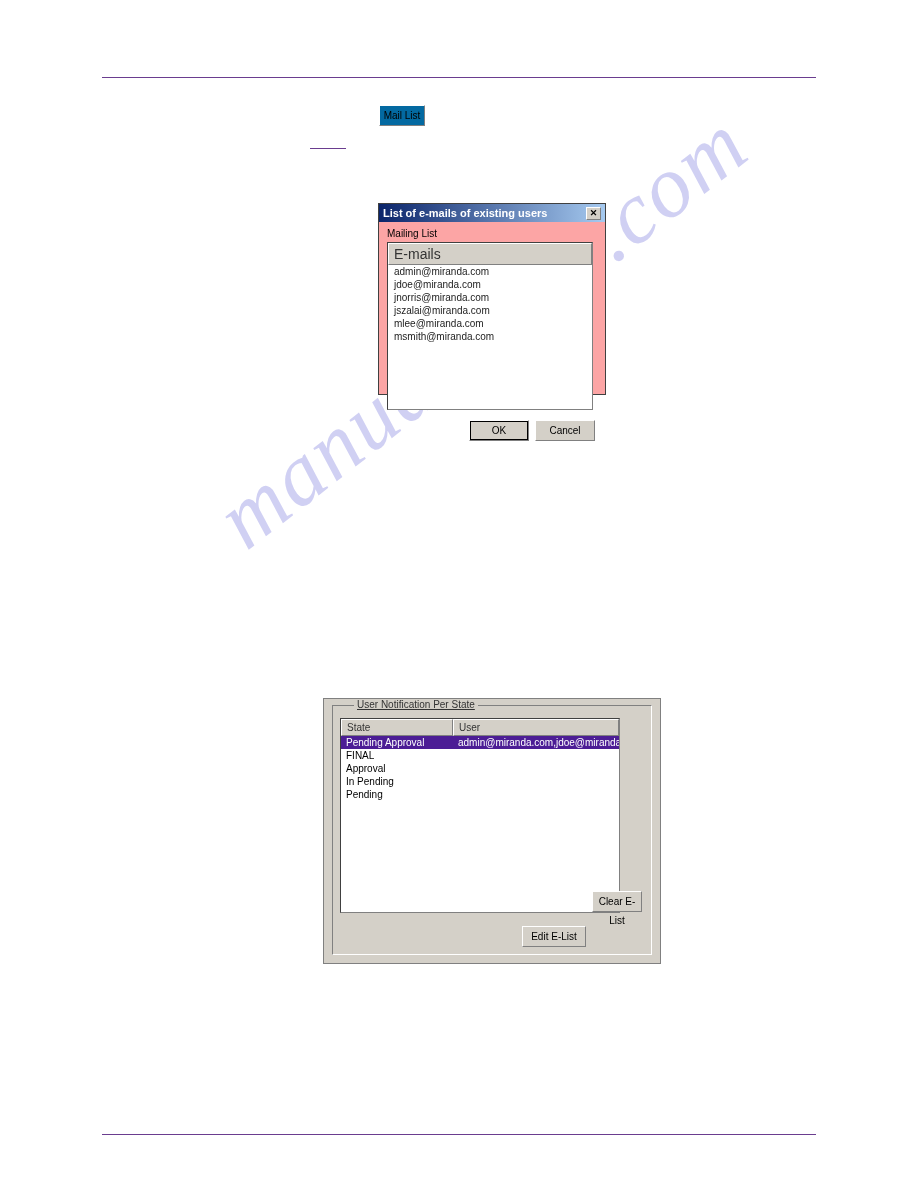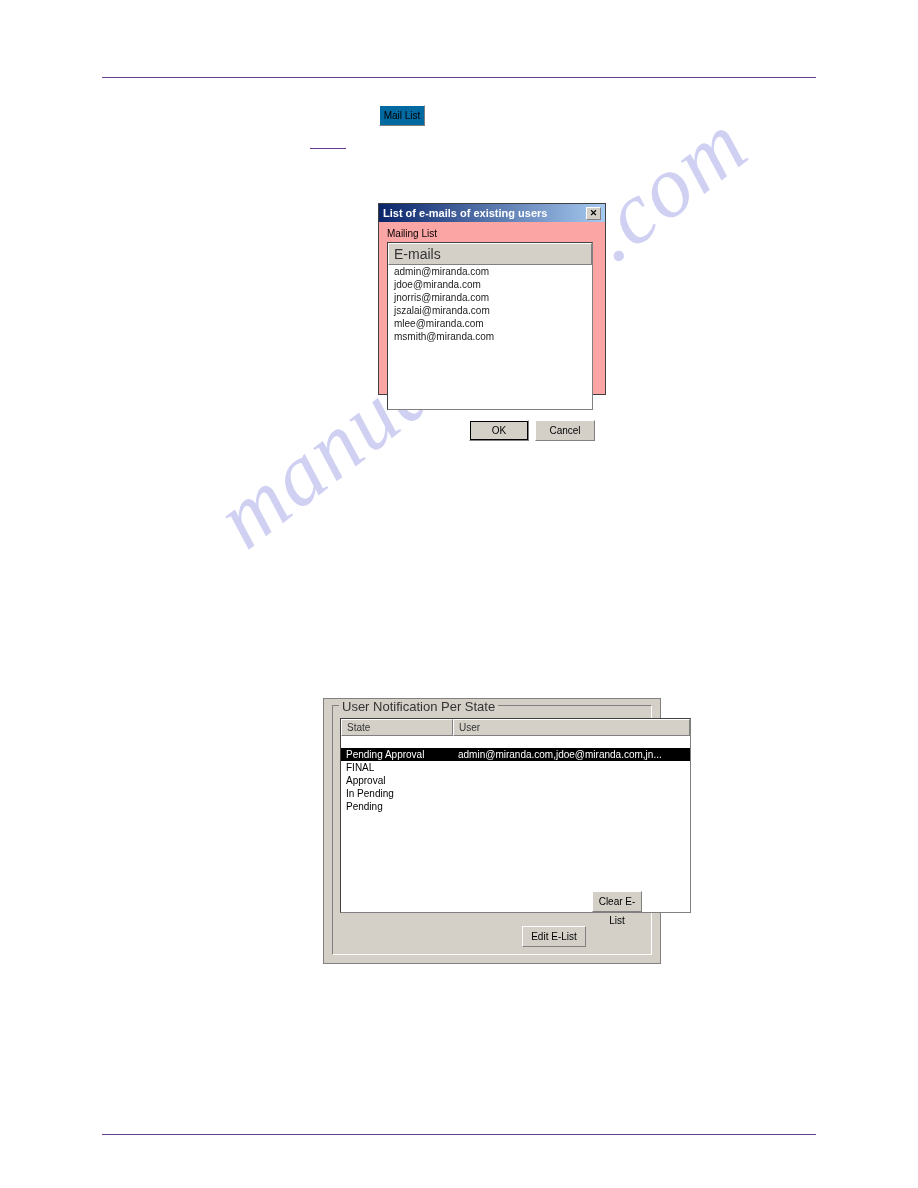--- a/index.html
+++ b/index.html
@@ -167,31 +167,32 @@
     top: 6px;
     width: 320px;
     height: 250px;
     border: 1px solid #fff;
     border-top-color: #808080;
     border-left-color: #808080;
   }
   .fieldset-legend {
     position: absolute;
     top: -7px;
-    left: 6px;
-    background: #d4d0c8;
-    font-size: 13px;
+    left: 21px;
+    background: #d4d0c8;
+    font-size: 10px;
     padding: 0 3px;
     color: #333;
+    text-decoration: underline;
   }
   .table-wrap {
     position: absolute;
     left: 7px;
     top: 12px;
-    width: 351px;
+    width: 280px;
     height: 195px;
     background: #fff;
     border: 1px solid #808080;
     border-top-color: #404040;
     border-left-color: #404040;
   }
   .thead-row { display: flex; }
   .th {
     background: #d4d0c8;
     border: 1px solid #fff;
@@ -200,21 +201,21 @@
     font-size: 10px;
     padding: 2px 5px;
     color: #333;
   }
   .th.c1 { width: 112px; }
   .th.c2 { flex: 1; }
   .trow { display: flex; font-size: 10px; }
   .td { padding: 1px 5px; white-space: nowrap; overflow: hidden; }
   .td.c1 { width: 112px; }
   .td.c2 { flex: 1; }
-  .trow.sel { background: #000000; color: #fff; margin-top: 12px; }
+  .trow.sel { background: #4c1d95; color: #fff; }
   .d2-buttons {
     position: absolute;
     right: 9px;
     bottom: 7px;
     display: flex;
     gap: 6px;
   }
 </style>
 </head>
 <body>

